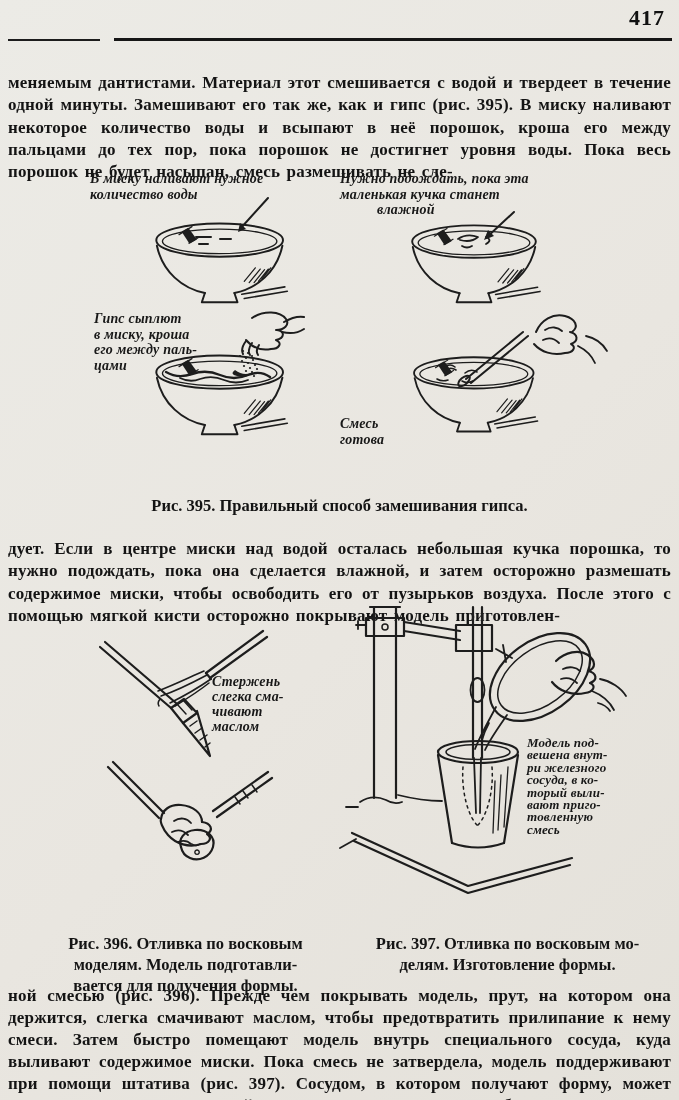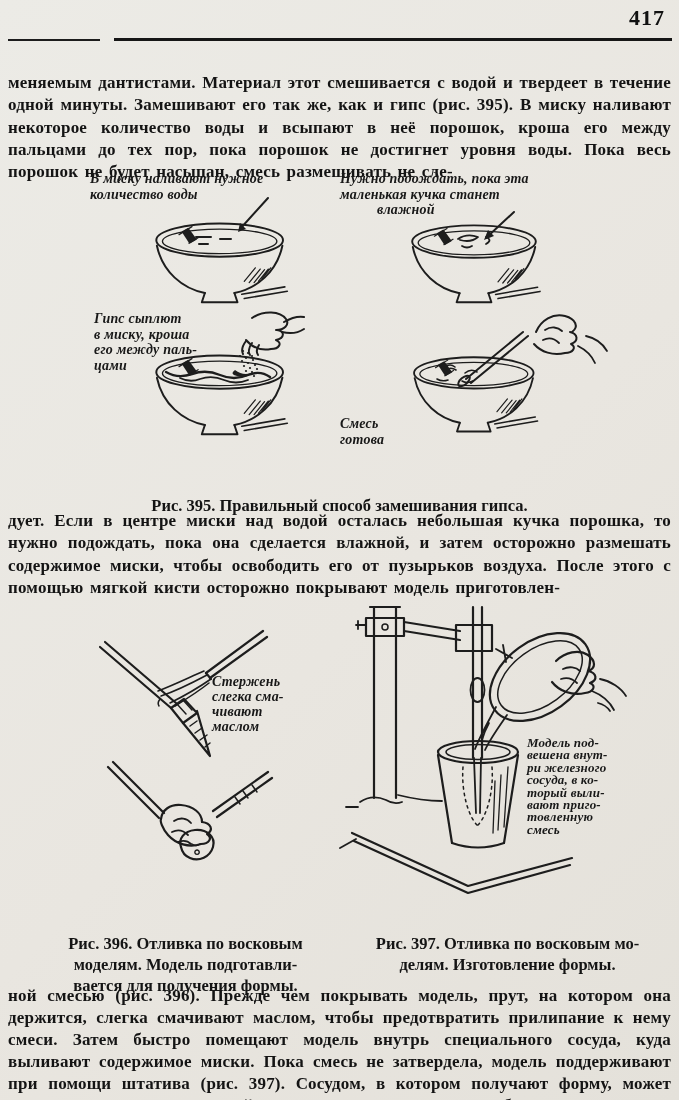--- a/index.html
+++ b/index.html
@@ -17,21 +17,21 @@
     position:absolute; top:5px; right:14px;
     font-size:22px; font-weight:700; letter-spacing:1px; color:#111;
   }
   .rule-left{position:absolute; top:39px; left:8px; width:92px; height:2px; background:#1c1c1c;}
   .rule-main{position:absolute; top:38px; left:114px; right:7px; height:2.5px; background:#161616;}
   .para{
     position:absolute; left:8px; width:663px;
     font-size:17px; line-height:22.3px; font-weight:700;
     text-align:justify; letter-spacing:0.2px; word-spacing:2px; color:#141414;
   }
-  #p1{top:55px;} #p2{top:476px;margin-top:34px;} #p3{top:968px; line-height:22px;}
+  #p1{top:55px;} #p2{top:504px;margin-top:34px;} #p3{top:968px; line-height:22px;}
   .handlabel{
     position:absolute; font-family:Liberation Serif, serif; font-style:italic; font-weight:700;
     font-size:14px; line-height:15.5px; white-space:pre-line; color:#181818; letter-spacing:0.2px;
   }
   .caption{
     position:absolute; font-size:16.5px; font-weight:700; text-align:center;
     line-height:21px; white-space:pre-line; color:#141414;margin-top:27px;
   }
   #caption-395{top:468px; left:0; width:679px;}
   #caption-396{top:906px; left:38px; width:295px;}

